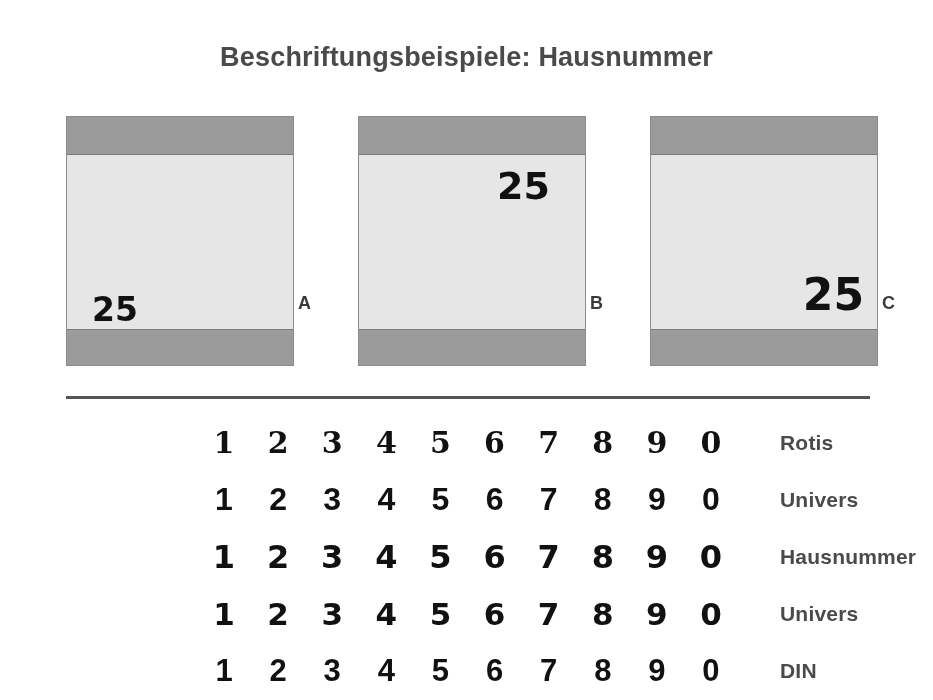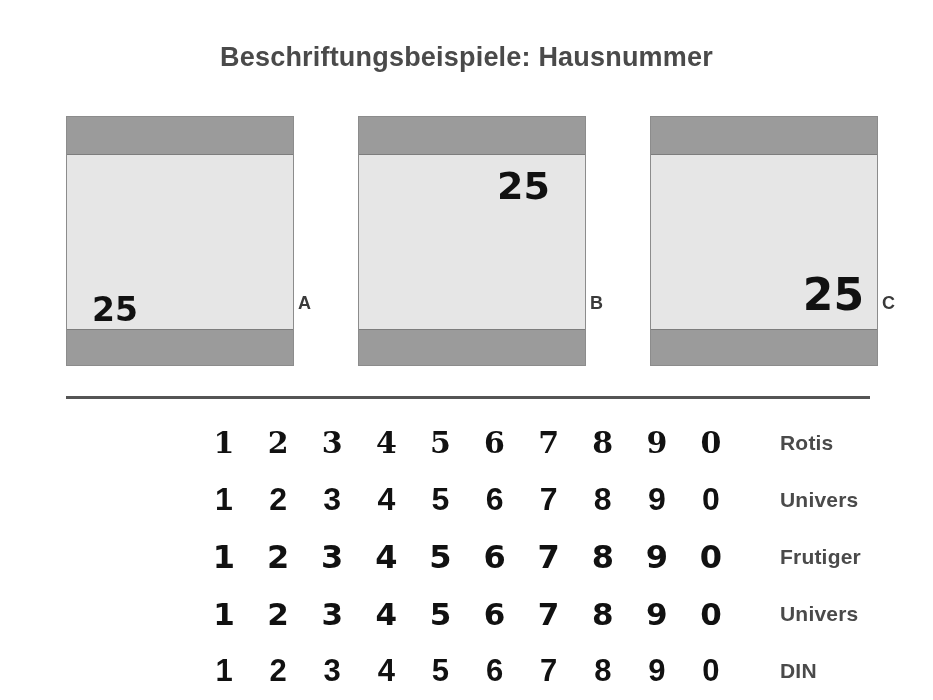--- a/index.html
+++ b/index.html
@@ -245,21 +245,21 @@
       <span>2</span>
       <span>3</span>
       <span>4</span>
       <span>5</span>
       <span>6</span>
       <span>7</span>
       <span>8</span>
       <span>9</span>
       <span>0</span>
     </div>
-    <div class="spec-name">Frutiger</div>
+    <div class="spec-name">Hausnummer</div>
   </div>
 
   <div class="spec-row">
     <div class="spec-digits f-frutiger">
       <span>1</span>
       <span>2</span>
       <span>3</span>
       <span>4</span>
       <span>5</span>
       <span>6</span>

